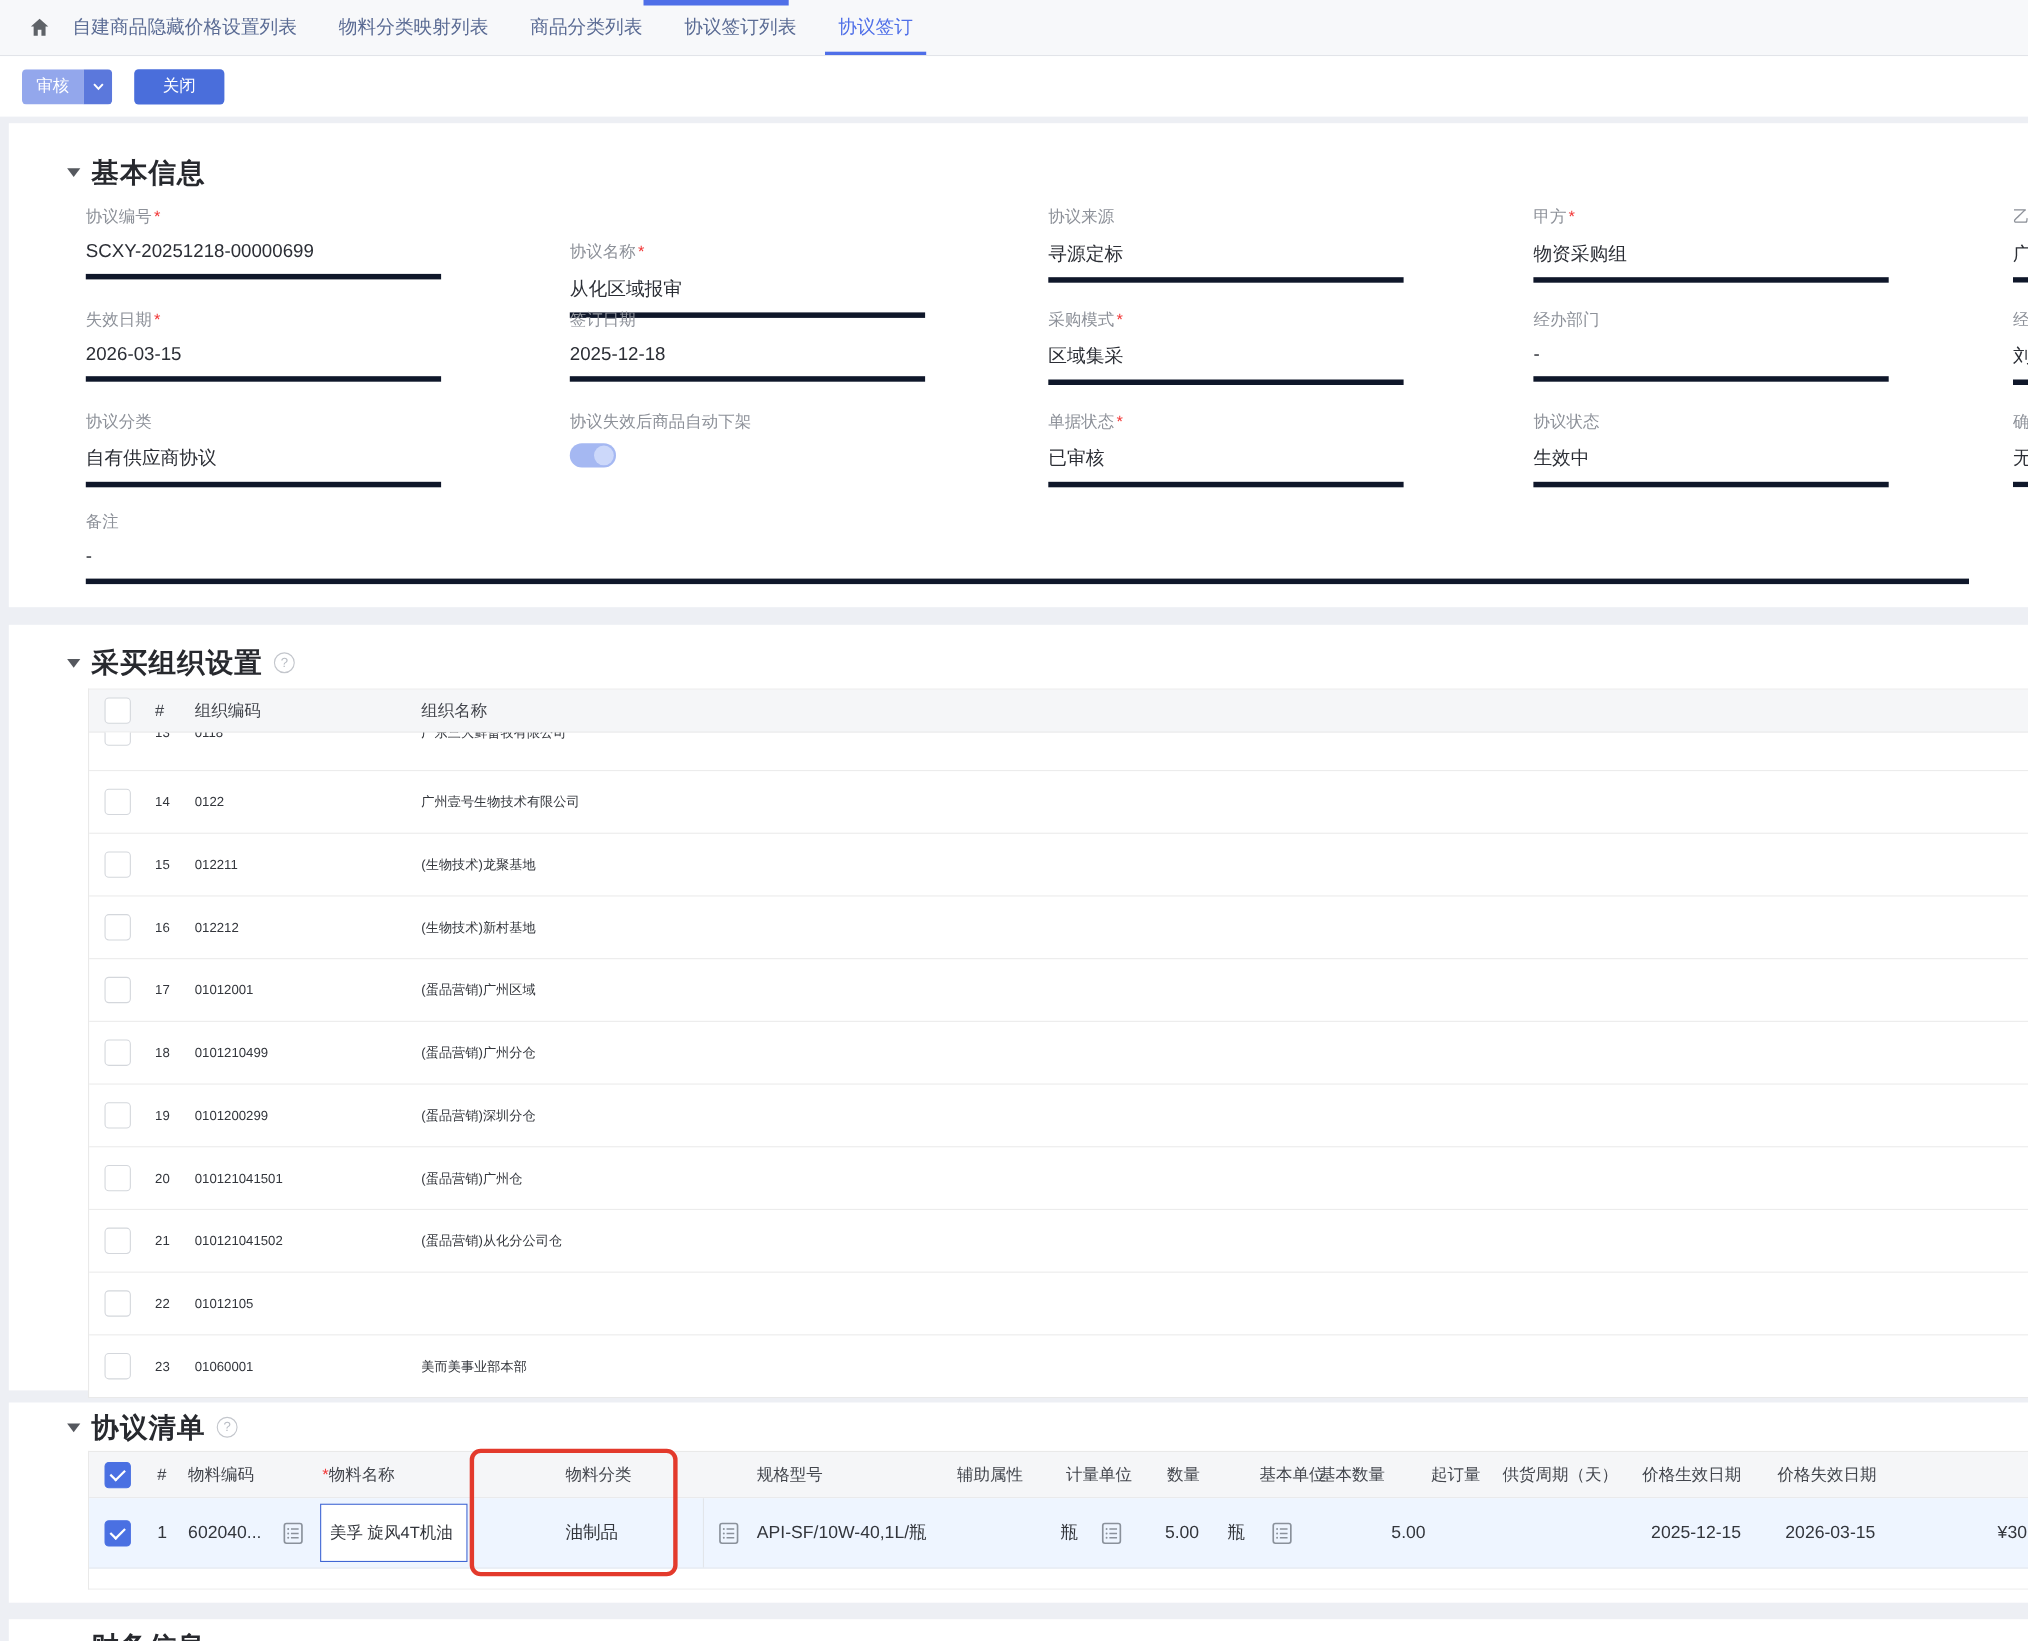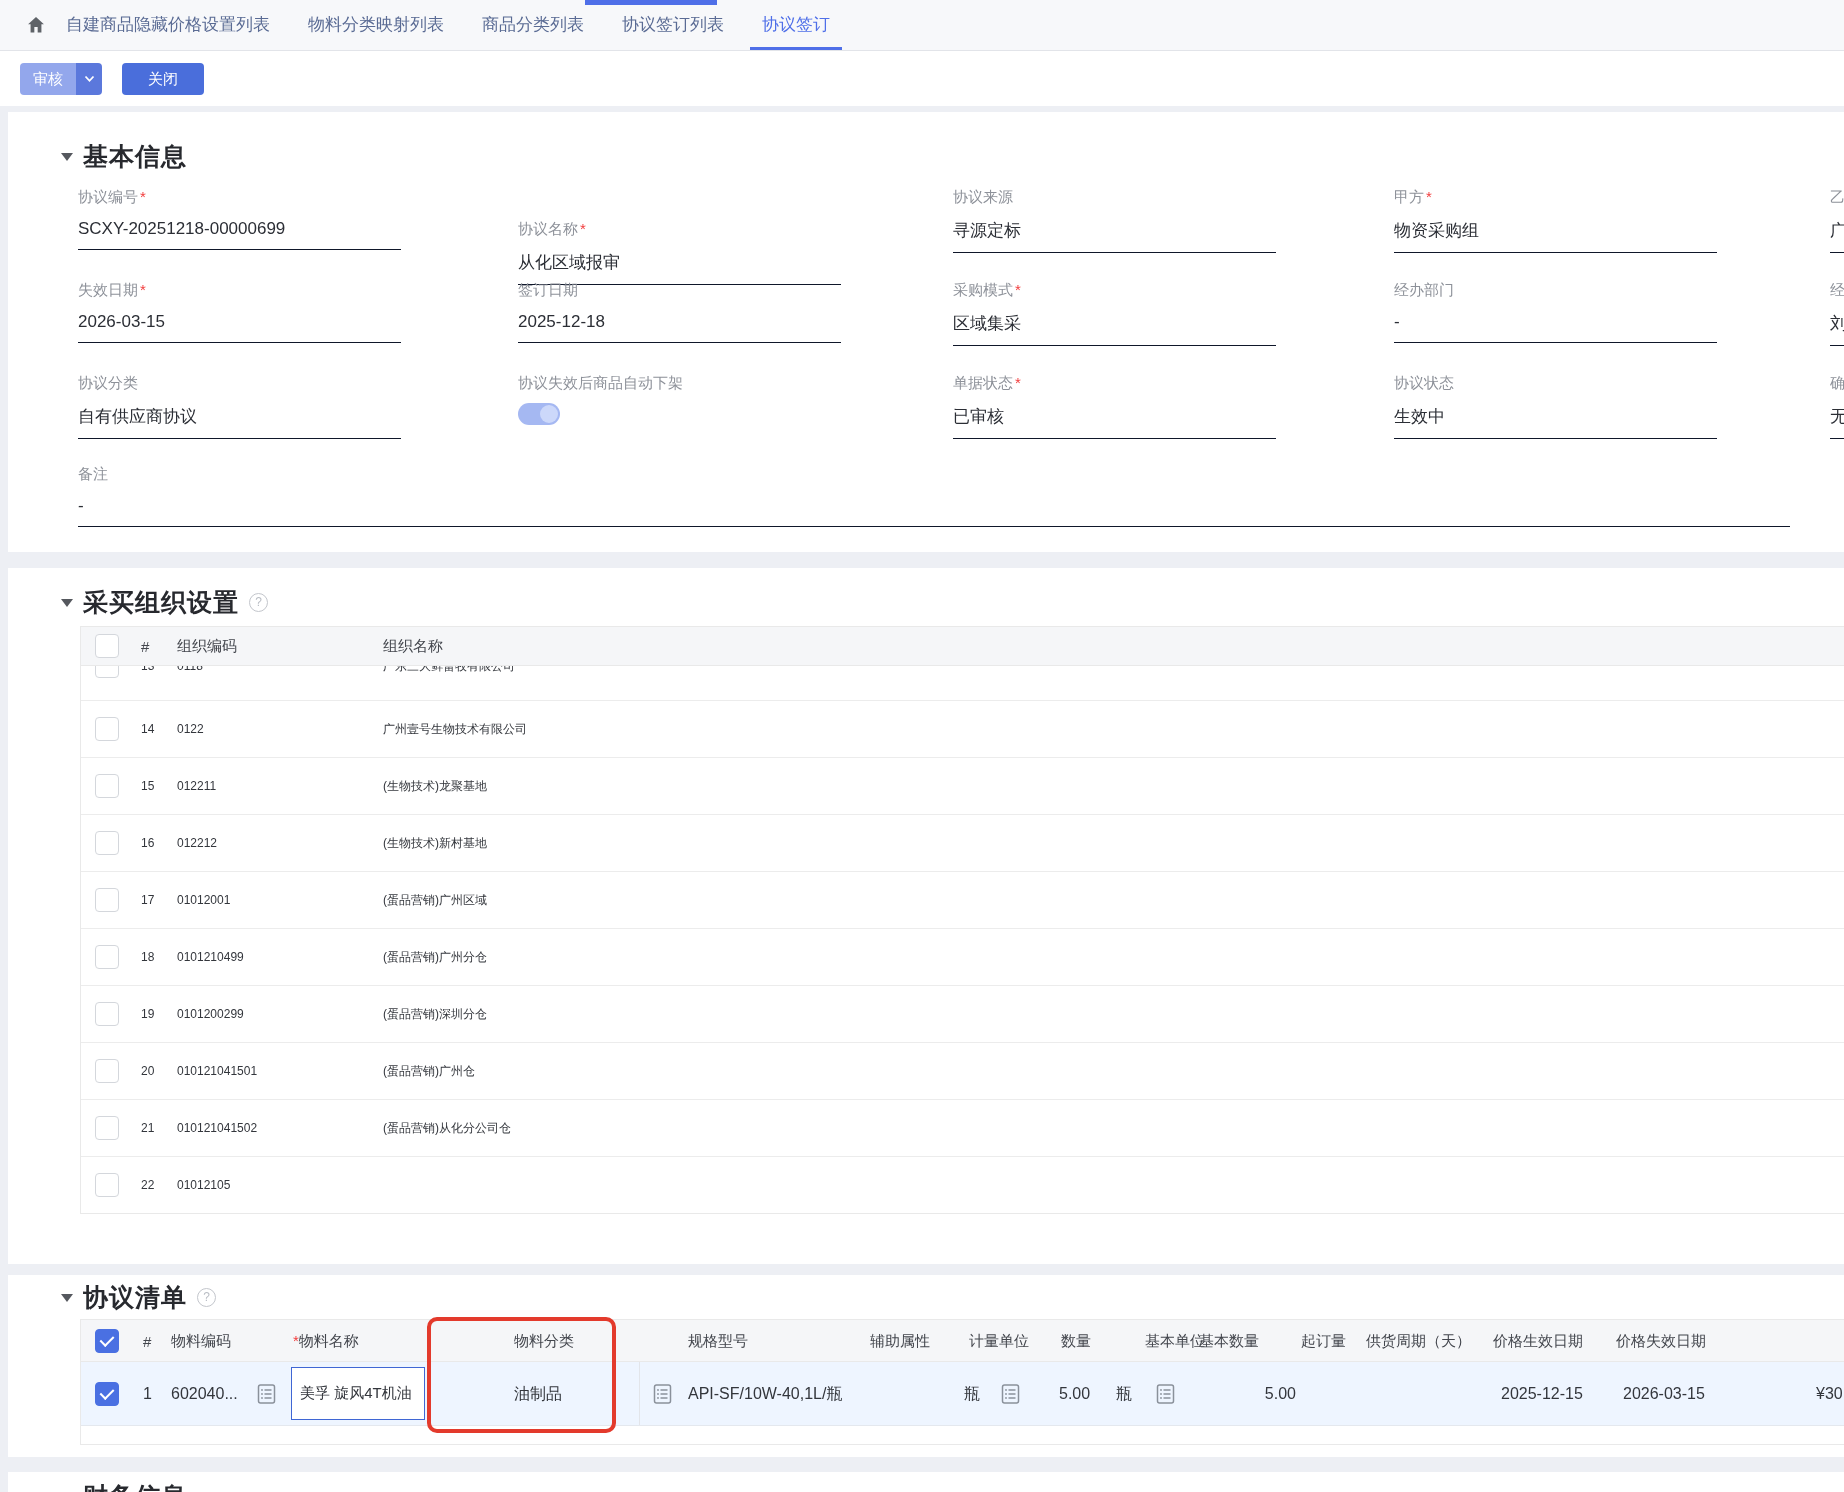--- a/index.html
+++ b/index.html
@@ -36,21 +36,21 @@
     border-top:8px solid #55585e;flex:none;cursor:pointer;}
   .sec-title{font-size:25px;font-weight:600;color:#27292e;letter-spacing:1px;}
   .help{width:17px;height:17px;border:1px solid #c3c6cc;border-radius:50%;color:#b9bdc4;
     font-size:12px;line-height:17px;text-align:center;flex:none;cursor:pointer;}
   .help::after{content:"?";}
   
   .field{position:absolute;width:323px;}
   .field .lab{font-size:15px;color:#8d9199;white-space:nowrap;}
   .req::after{content:"*";color:#f23c3c;margin-left:2px;font-size:15px;}
   .field .val{font-size:17px;color:#2b2e35;margin-top:12px;padding-bottom:10px;
-    border-bottom:1px solid #0f172a;min-height:20px;white-space:nowrap;}
+    border-bottom:5px solid #0f172a;min-height:20px;white-space:nowrap;}
   .field.wide{width:1712px;}
   .frag{position:absolute;width:15px;overflow:hidden;}
   
   .toggle{width:42px;height:22px;border-radius:11px;background:#a5b8f2;position:relative;
     margin-top:10px;cursor:pointer;}
   .toggle .knob{position:absolute;right:2px;top:2px;width:18px;height:18px;border-radius:50%;background:#ccd8fa;}
   
   .cb{width:22px;height:22px;background:#fff;border:1px solid #d4d7dc;border-radius:4px;
     position:relative;flex:none;cursor:pointer;}
   .cb.checked{background:#4a70e2;border-color:#4a70e2;}
@@ -292,20 +292,28 @@
   </div>
 
   <div class="org-row">
     <div class="col-check">
             <div class="cb"></div>
           </div>
     <div class="col-num">22</div>
     <div class="col-code">01012105</div>
   </div>
 
+  <div class="org-row">
+    <div class="col-check">
+            <div class="cb"></div>
+          </div>
+    <div class="col-num">23</div>
+    <div class="col-code">01060001</div>
+    <div class="col-name">美而美事业部本部</div>
+  </div>
 </div>
   </div>
 </div>
 
 <div class="panel" id="panel-items">
   <div class="sec-head" style="top:6px;">
     <div class="tri"></div>
     <div class="sec-title">协议清单</div>
     <div class="help"></div>
   </div>

